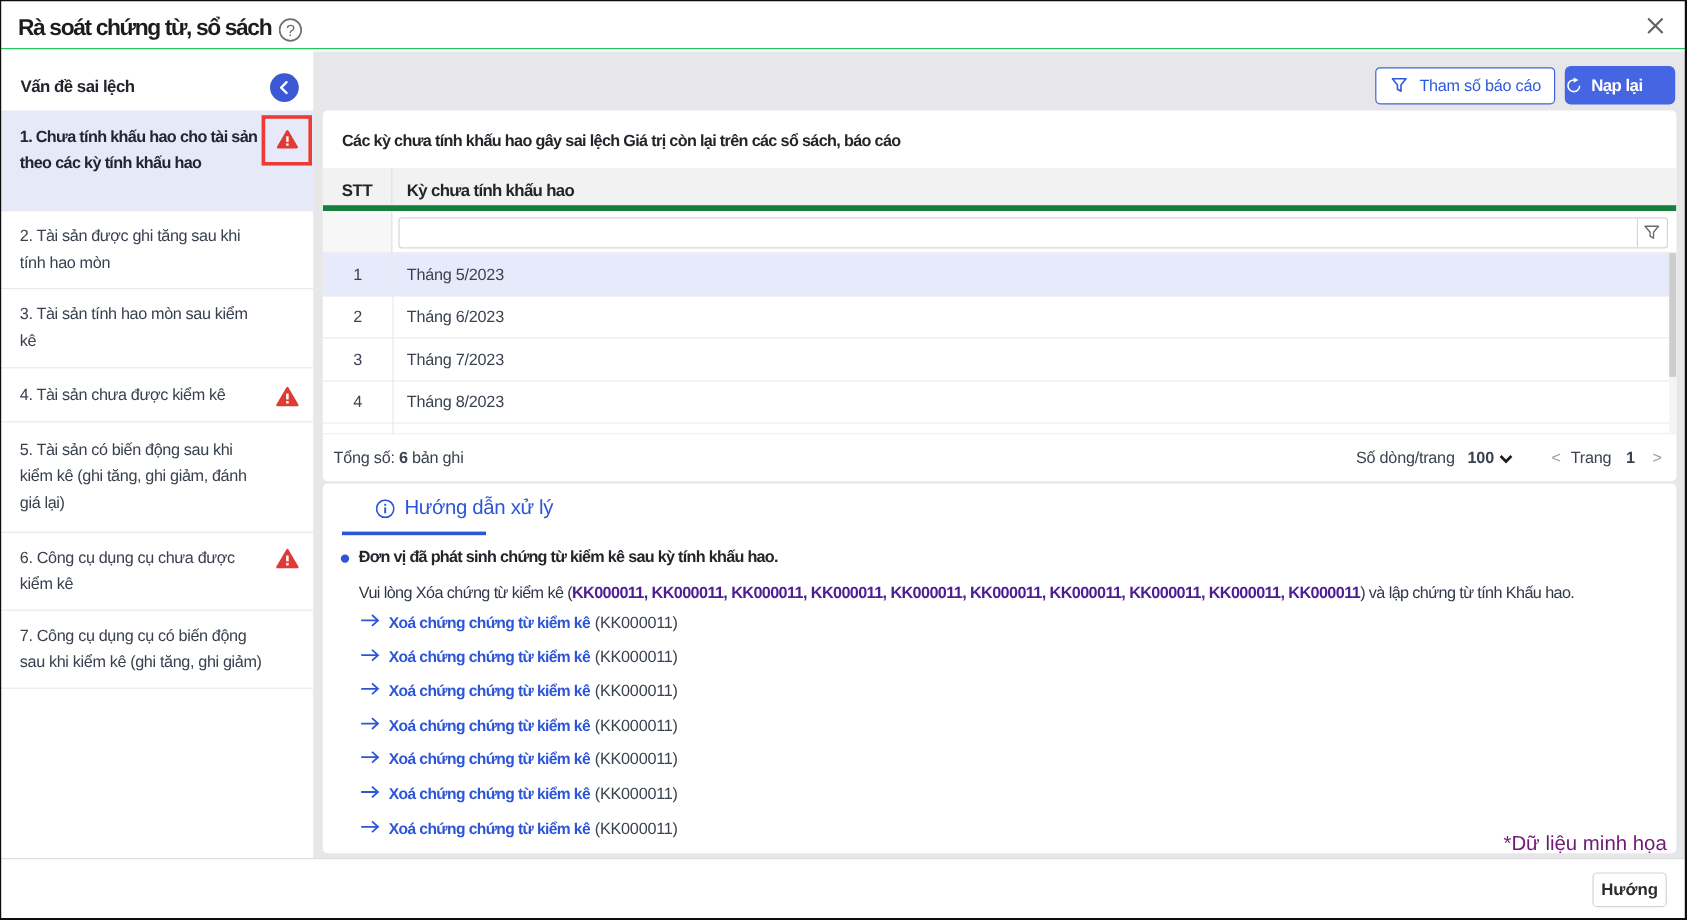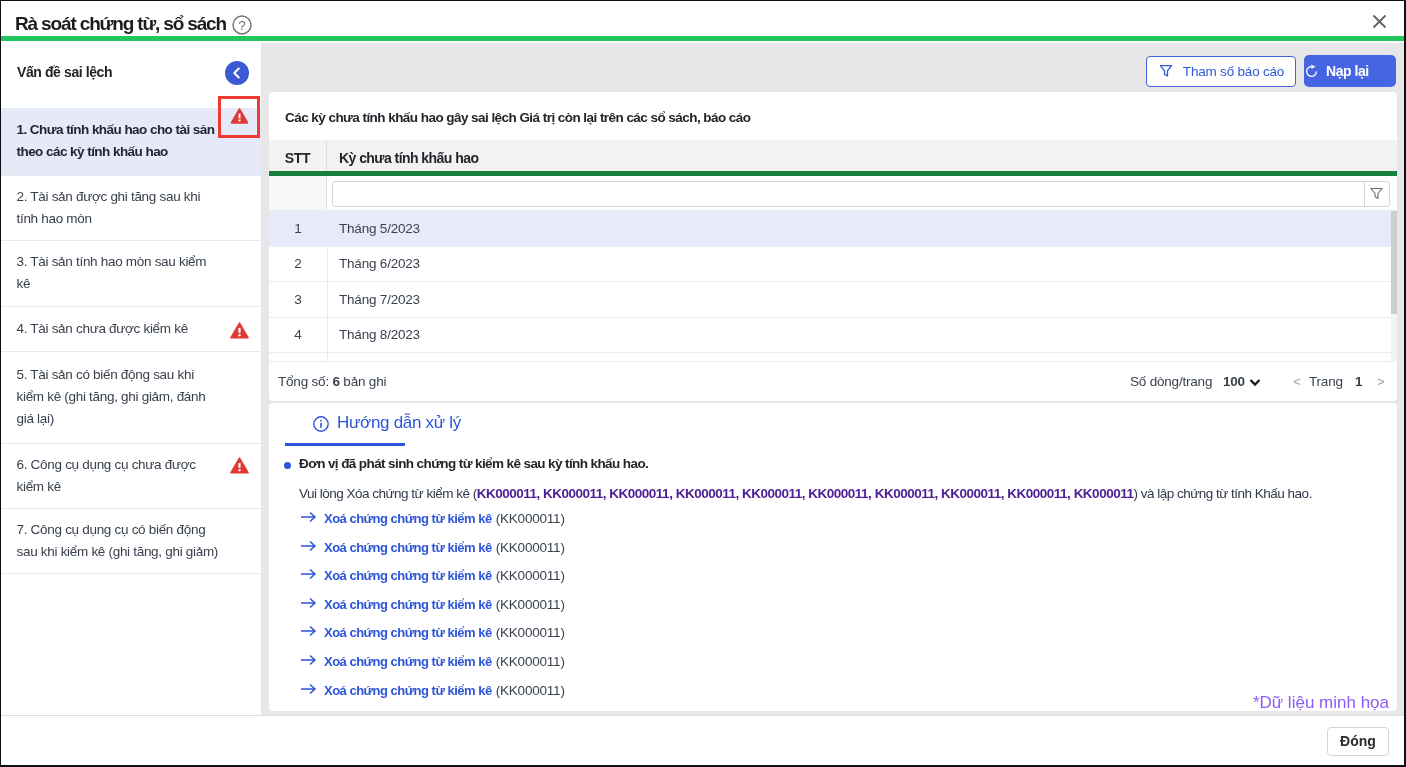--- a/index.html
+++ b/index.html
@@ -1,20 +1,20 @@
 <!DOCTYPE html>
 <html><head>
 <meta charset="utf-8">
 <style>
 * { margin:0; padding:0; box-sizing:border-box; }
 html,body { width:1406px; height:767px; overflow:hidden; }
 body { font-family:"Liberation Sans", sans-serif; position:relative; background:#fff; }
 .frame { position:absolute; left:0; top:0; width:1406px; height:767px; background:#fff; }
 .outerborder { position:absolute; left:0; top:0; width:1406px; height:767px; border-style:solid; border-color:#0e0e0e; border-width:1.5px 2px 2px 1.5px; z-index:60; pointer-events:none; }
-.titlebar2 { position:absolute; left:0; top:0; width:1406px; height:41px; background:#fff; border-bottom:5px solid #22c55e; }
+.titlebar2 { position:absolute; left:0; top:0; width:1406px; height:41px; background:#fff; border-bottom:1px solid #22c55e; }
 .title { position:absolute; left:15px; top:13px; font-size:19px; font-weight:700; color:#1d1d1f; letter-spacing:-1.15px; }
 .help { position:absolute; left:232px; top:15px; width:20px; height:20px; }
 .closex { position:absolute; left:1372px; top:14px; width:15px; height:15px; }
 
 
 .sidebar { position:absolute; left:0; top:42px; width:261px; height:673px; background:#fff; }
 .sb-head { position:relative; height:50px; }
 .sb-head .t { position:absolute; left:17px; top:22px; font-size:14px; font-weight:700; color:#22242a; letter-spacing:-0.4px; }
 .backcircle { position:absolute; left:225px; top:19px; width:24px; height:24px; border-radius:50%; background:#3c59d4; }
 .backcircle svg { position:absolute; left:4px; top:4px; }
@@ -51,21 +51,21 @@
 .tab { position:absolute; left:16px; top:10px; color:#2d55d8; font-size:17px; font-weight:400; letter-spacing:-0.3px;margin-left:28px; }
 .tabline { position:absolute; left:16px; top:39.5px; width:120px; height:3px; background:#2d55d8; }
 .bullet { position:absolute; left:15px; top:59px; width:7px; height:7px; border-radius:50%; background:#2d55d8; }
 .gline1 { position:absolute; left:30px; top:53px; font-size:13.5px; font-weight:700; color:#23252b; letter-spacing:-0.6px; }
 .gline2 { position:absolute; left:30px; top:82.5px; white-space:nowrap; font-size:13.5px; color:#30384a; letter-spacing:-0.5px; }
 .gline2 b { color:#4c1d95; font-weight:700; }
 .links { position:absolute; left:31px; top:108px; }
 .lrow { height:28.6px; display:flex; align-items:flex-start; font-size:13.5px; color:#3a4250; letter-spacing:-0.2px; }
 .lrow svg { margin-right:7px; flex:0 0 auto; }
 .lrow a { color:#2d55d8; font-weight:700; text-decoration:none; font-size:13px; letter-spacing:-0.5px; }
-.annot { position:absolute; right:8px; top:290px; font-size:17px; color:#8b5cf6; letter-spacing:0; white-space:nowrap; }
+.annot { position:absolute; right:8px; top:290px; font-size:17px; color:#701a75; letter-spacing:0; white-space:nowrap; }
 
 
 .footbar { position:absolute; left:0; top:715px; width:1406px; height:52px; background:#fff; border-top:1px solid #dddddd; }
 .btn-dong { position:absolute; left:1327px; top:11px; width:62px; height:29px; background:#fff; border:1px solid #d4d4d4; border-radius:4px; text-align:center; line-height:27px; font-size:14px; font-weight:700; color:#2c2c2e; }
 </style>
 </head>
 <body>
 <div class="frame">
   <div class="outerborder"></div>
   <div class="titlebar2">
@@ -81,21 +81,21 @@
 
   <div class="sidebar">
     <div class="sb-head">
       <div class="t">Vấn đề sai lệch</div>
       <div class="backcircle">
           <svg width="16" height="16" viewBox="0 0 16 16">
             <path d="M9.8 3.5 L5.3 8 L9.8 12.5" fill="none" stroke="#fff" stroke-width="2" stroke-linecap="round" stroke-linejoin="round"></path>
           </svg>
         </div>
     </div>
-    <div class="sb-item sel" style="height:68px; padding-top:11px;margin-top:16px;">1. Chưa tính khấu hao cho tài sản<br>theo các kỳ tính khấu hao</div>
+    <div class="sb-item sel" style="height:84px; padding-top:11px;">1. Chưa tính khấu hao cho tài sản<br>theo các kỳ tính khấu hao</div>
     <div class="sb-item" style="height:65px; padding-top:10px;">2. Tài sản được ghi tăng sau khi<br>tính hao mòn</div>
     <div class="sb-item" style="height:66px; padding-top:10px;">3. Tài sản tính hao mòn sau kiểm<br>kê</div>
     <div class="sb-item" style="height:45px; padding-top:11px;">4. Tài sản chưa được kiểm kê
       <svg class="warn" style="top:14px;" viewBox="0 0 24 24">
           <path d="M12 3 L22.5 21 L1.5 21 Z" fill="#e03a34" stroke="#e03a34" stroke-width="2.5" stroke-linejoin="round"></path>
           <rect x="10.65" y="8.8" width="2.7" height="6.2" fill="#fff"></rect>
           <rect x="10.65" y="16.7" width="2.7" height="2.6" fill="#fff"></rect>
         </svg>
     </div>
     <div class="sb-item" style="height:92px; padding-top:12px;">5. Tài sản có biến động sau khi<br>kiểm kê (ghi tăng, ghi giảm, đánh<br>giá lại)</div>
@@ -236,15 +236,15 @@
             </svg>
             <a>Xoá chứng chứng từ kiểm kê</a>
             <span style="margin-left:4px;">(KK000011)</span>
           </div>
       </div>
       <div class="annot">*Dữ liệu minh họa</div>
     </div>
   </div>
 
   <div class="footbar">
-    <div class="btn-dong">Đóng</div>
+    <div class="btn-dong">Hướng</div>
   </div>
 </div>
 
 </body></html>

